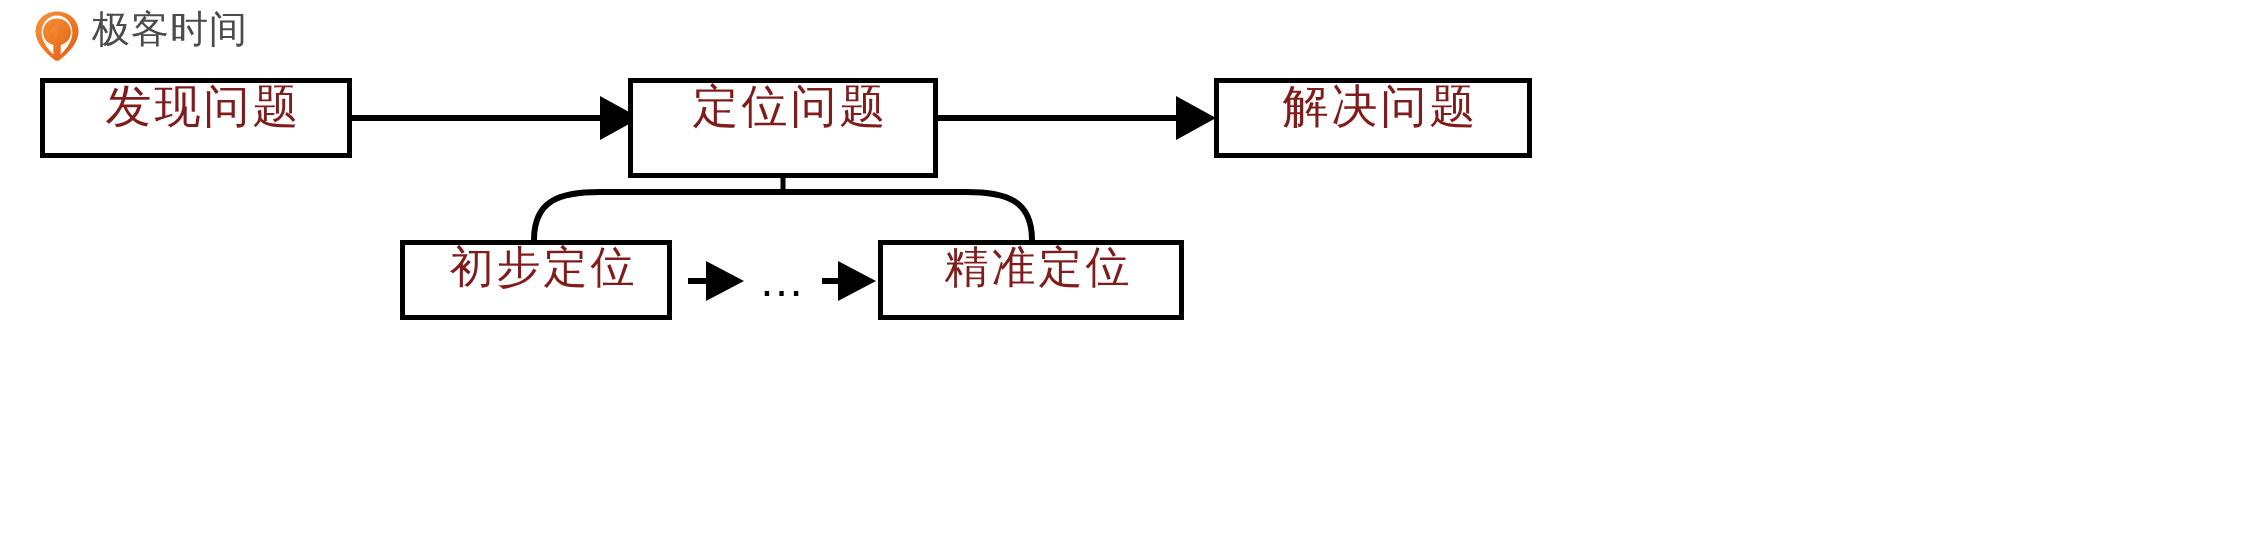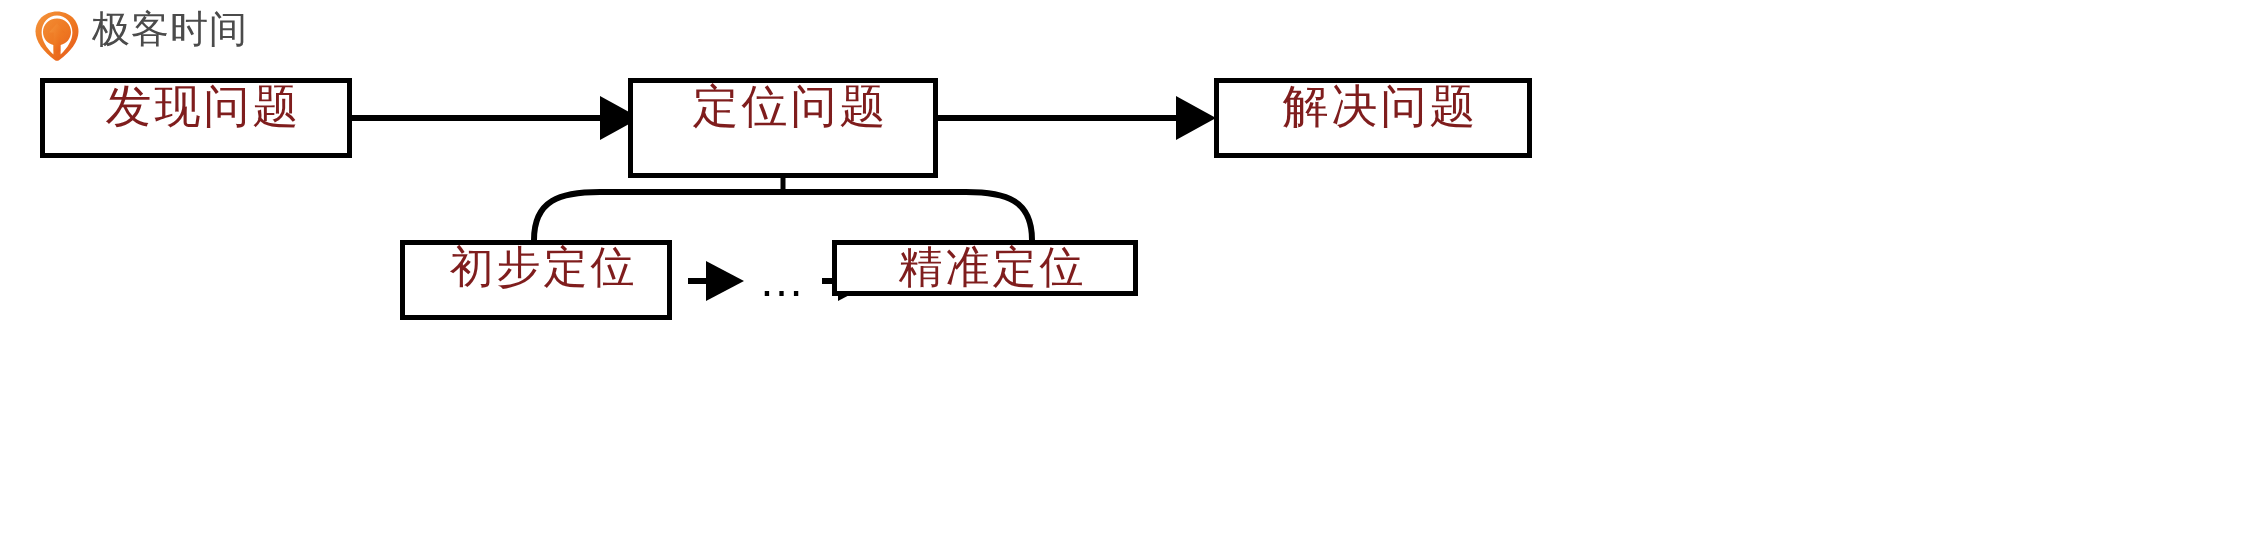--- a/index.html
+++ b/index.html
@@ -79,21 +79,21 @@
     font-size: 44px;
   }
 
   
   #node-discover { left: 40px;   top: 78px;  width: 312px; height: 80px; }
   #node-locate   { left: 628px;  top: 78px;  width: 310px; height: 100px; }
   #node-solve    { left: 1214px; top: 78px;  width: 318px; height: 80px; }
 
   
   #node-rough    { left: 380px;  top: 240px; width: 272px; height: 80px; margin-left: 20px; }
-  #node-precise  { left: 832px;  top: 240px; width: 306px; height: 56px; }
+  #node-precise  { left: 878px;  top: 240px; width: 306px; height: 80px; }
 
   
   .ellipsis {
     position: absolute;
     left: 752px;
     top: 258px;
     width: 62px;
     height: 46px;
     font-size: 46px;
     line-height: 44px;

